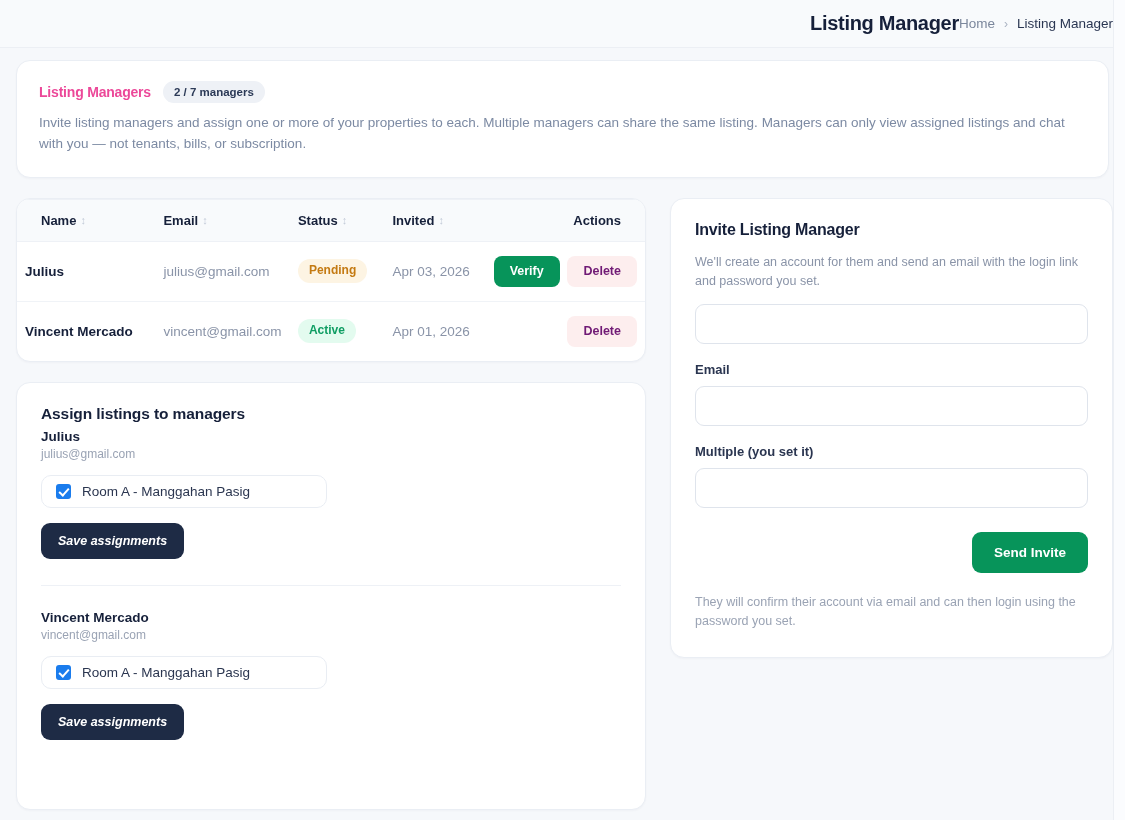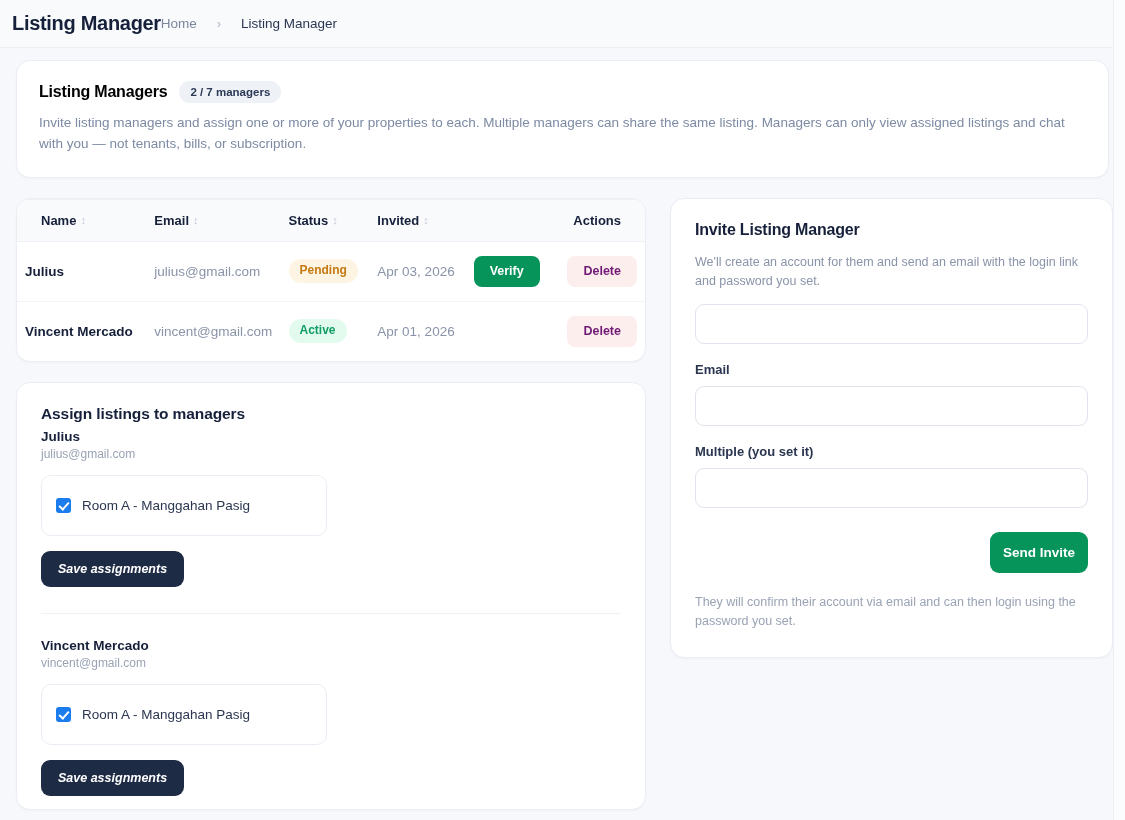--- a/index.html
+++ b/index.html
@@ -24,35 +24,35 @@
     height: 820px;
     background: #f6f8fb;
     overflow: hidden;
   }
 
   
   .topbar {
     height: 48px;
     display: flex;
     align-items: center;
-    justify-content: flex-start;
+    justify-content: flex-end;
     padding: 0 12px 0 12px;
     background: #f8fafc;
     border-bottom: 1px solid #eceff4;
   }
   .page-title {
     font-size: 20px;
     font-weight: 700;
     letter-spacing: -0.3px;
     color: #16203a;
   }
   .breadcrumb {
     display: flex;
     align-items: center;
-    gap: 20px;
+    gap: 9px;
     font-size: 13.5px;
     color: #7b879c;
   }
   .breadcrumb .crumb-link { color: #7b879c; text-decoration: none; }
   .breadcrumb .sep {
     color: #aab3c2;
     font-size: 12px;
     line-height: 1;
     display: inline-block;
   }
@@ -71,24 +71,24 @@
     margin: 12px 16px 0 16px;
     padding: 20px 22px 22px 22px;
   }
   .intro-head {
     display: flex;
     align-items: center;
     gap: 12px;
     margin-bottom: 10px;
   }
   .intro-title {
-    font-size: 16px;
+    font-size: 14px;
     font-weight: 700;
     letter-spacing: -0.2px;
-    color: #000000;
+    color: #ec4899;
   }
   .count-badge {
     background: #eef1f6;
     color: #2c3a57;
     font-size: 11.5px;
     font-weight: 600;
     padding: 5px 11px;
     border-radius: 999px;
     white-space: nowrap;
   }
@@ -186,21 +186,21 @@
     display: inline-block;
     border: none;
     cursor: pointer;
     font-family: inherit;
     font-size: 12.5px;
     font-weight: 700;
     border-radius: 8px;
     padding: 8px 16px;
     line-height: 1.2;
   }
-  .btn-verify { background: #07945a; color: #ffffff; margin-right: 24px; }
+  .btn-verify { background: #07945a; color: #ffffff; margin-right: 4px; }
   .btn-delete { background: #fdeeee; color: #701a75; }
 
   
   .assign-card {
     margin-top: 20px;
     padding: 22px 24px 0 24px;
     height: 428px;
     overflow: hidden;
   }
   .assign-title {
@@ -226,21 +226,21 @@
     font-size: 12px;
     color: #9aa3b4;
     margin-bottom: 14px;
   }
   .listing-row {
     display: flex;
     align-items: center;
     gap: 11px;
     border: 1px solid #e9edf3;
     border-radius: 10px;
-    padding: 22px 14px;
+    padding: 8px 14px;
     width: 286px;
     margin-bottom: 15px;
     background: #ffffff;
   }
   .checkbox {
     width: 15px;
     height: 15px;
     flex: 0 0 15px;
     border-radius: 3px;
     background: #1a7ced;
@@ -321,21 +321,21 @@
     display: flex;
     justify-content: flex-end;
     margin-top: 24px;
     margin-bottom: 20px;
   }
   .btn-send {
     background: #07945a;
     color: #ffffff;
     border: none;
     border-radius: 9px;
-    padding: 13px 13px;
+    padding: 13px 22px;
     font-size: 13.5px;
     font-weight: 700;
     cursor: pointer;
     font-family: inherit;
   }
   .invite-foot {
     font-size: 12.5px;
     line-height: 1.55;
     color: #9aa3b4;
   }

